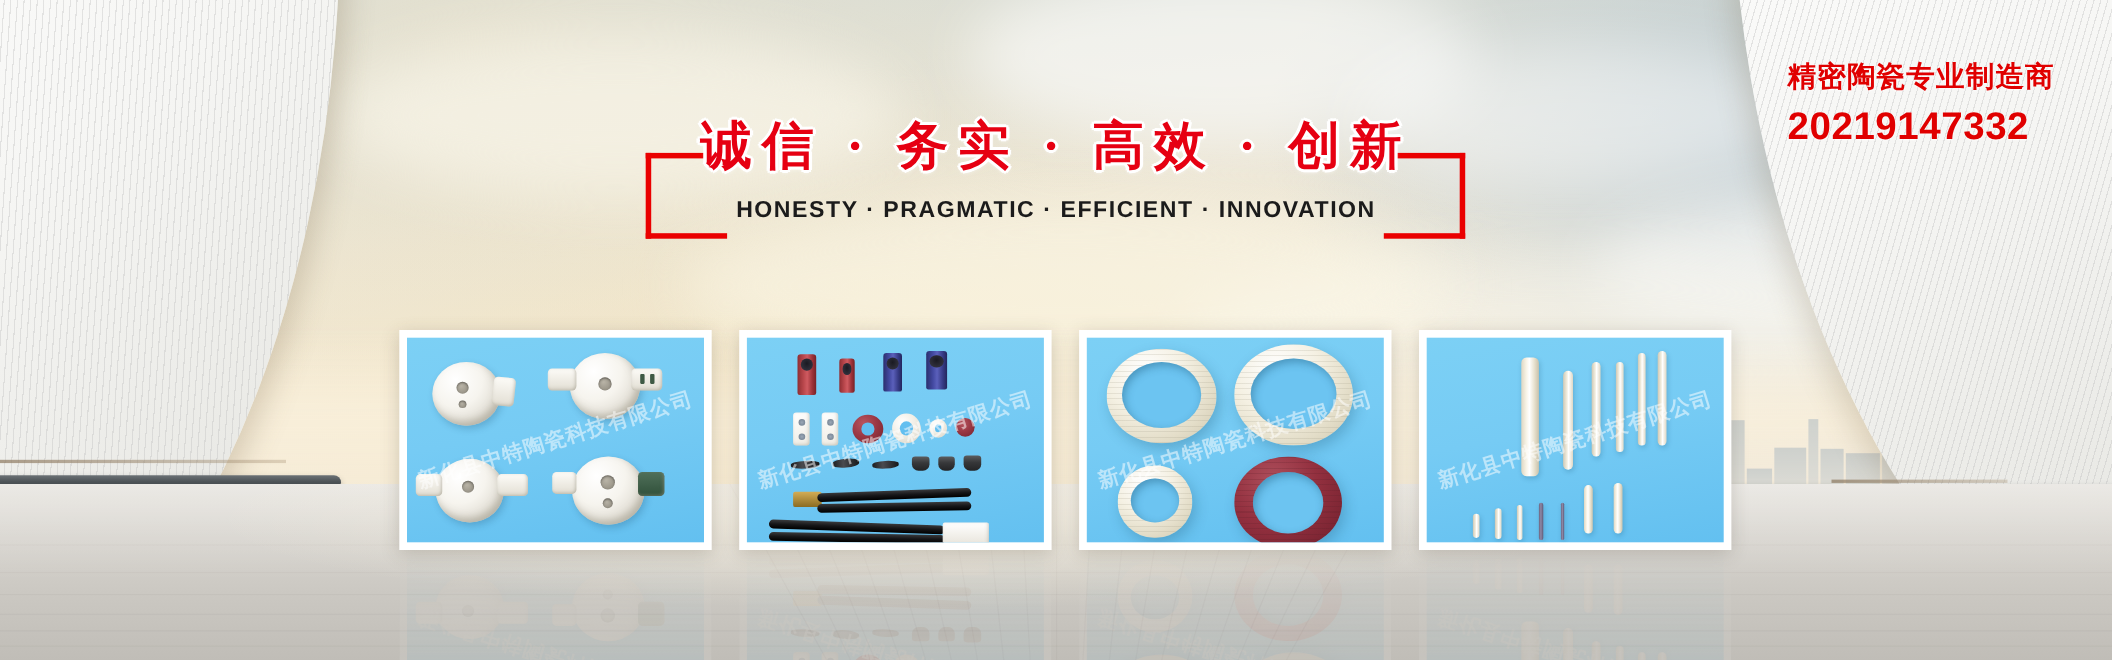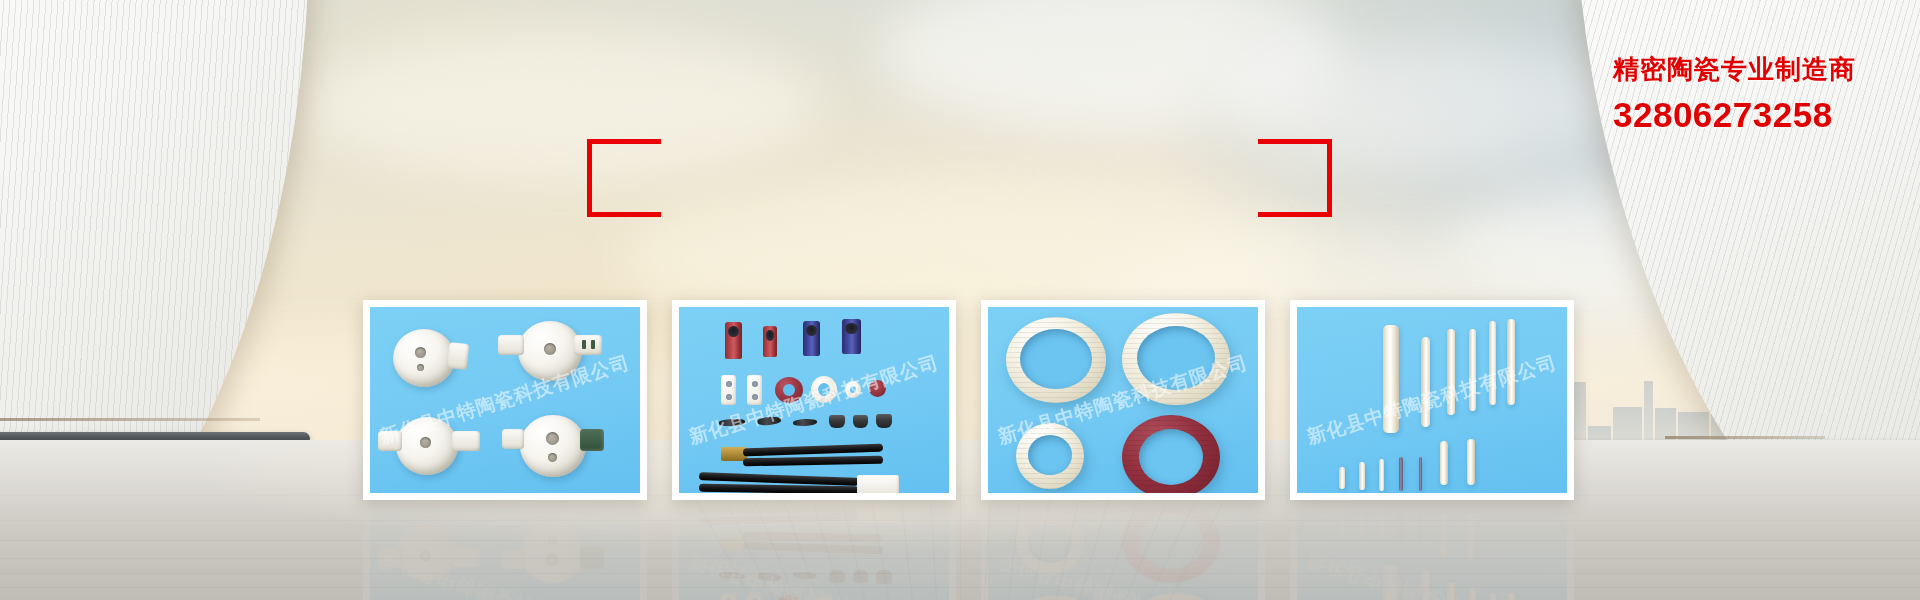--- a/index.html
+++ b/index.html
@@ -317,21 +317,21 @@
     border-radius:5px;
     background:linear-gradient(90deg,#ded6c2 0%, #f7f3e6 28%, #ffffff 46%, #eae4d2 72%, #c9c1aa 100%);
     box-shadow:1px 2px 5px rgba(20,70,100,.22);
   }
   .rod.thin { background:linear-gradient(90deg,#cfc8b4 0%, #f2eee0 40%, #ffffff 55%, #ded7c4 100%); }
   .rod.dark { background:linear-gradient(90deg,#6a6480 0%, #8e88a6 45%, #5d5874 100%); }
 
   
   .contact {
     position:absolute;
-    right:64px; top:52px;
+    right:52px; top:52px;
     text-align:left;
     color:#e00000;
   }
   .contact .c-title {
     font-family:"Liberation Sans","DejaVu Sans",sans-serif;
     font-size:26px; font-weight:700; letter-spacing:1px;
     text-shadow:0 1px 2px rgba(255,255,255,.85);
     white-space:nowrap;
   }
   .contact .c-label {
@@ -434,20 +434,22 @@
       <div class="fl" style="left: 1191px; top: 0px; width: 1px; height: 160px; transform-origin: center top; transform: rotate(22.4deg) scaleY(1.6); opacity: 0.22;"></div>
       <div class="fl" style="left: 1224px; top: 0px; width: 1px; height: 160px; transform-origin: center top; transform: rotate(25.6deg) scaleY(1.6); opacity: 0.22;"></div>
       <div class="fl" style="left: 1257px; top: 0px; width: 1px; height: 160px; transform-origin: center top; transform: rotate(28.8deg) scaleY(1.6); opacity: 0.22;"></div>
     </div>
   <div class="floor-sheen"></div>
 
   <div class="bracket left"></div>
   <div class="bracket right"></div>
 
   <div class="slogan-block">
+    <div class="slogan-cn">诚信 · 务实 · 高效 · 创新</div>
+    <div class="slogan-en">HONESTY · PRAGMATIC · EFFICIENT · INNOVATION</div>
   </div>
 
   <div class="panels">
 
     <div class="panel" id="p1" style="left:363px; top:300px; width:284px; height:200px;">
       <div class="inner">
 
         <div class="cshape holder" style="left:23px;  top:22px; width:62px; height:58px;">
           <div class="hole" style="left:22px; top:18px; width:11px; height:11px;"></div>
           <div class="hole" style="left:24px; top:35px; width:7px;  height:7px;"></div>
@@ -667,16 +669,16 @@
         <div class="cshape rod" style="left:143px; top:134px; width:8px; height:44px;"></div>
         <div class="cshape rod" style="left:170px; top:132px; width:8px; height:46px;"></div>
 
         <div class="watermark">新化县中特陶瓷科技有限公司</div>
       </div>
     </div>
     </div>
 
   <div class="contact">
     <div class="c-title">精密陶瓷专业制造商</div>
-    <div class="c-phone">32806273258</div>
+    <div class="c-phone">20219147332</div>
   </div>
 
 </div>
 
 </body></html>

